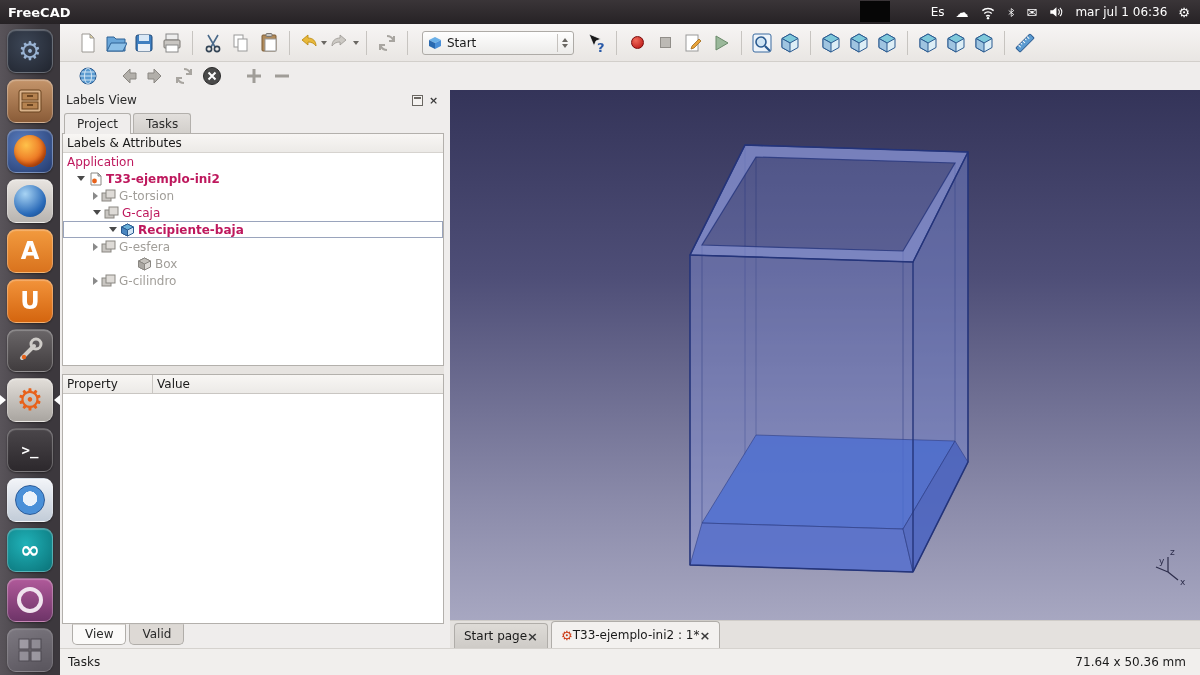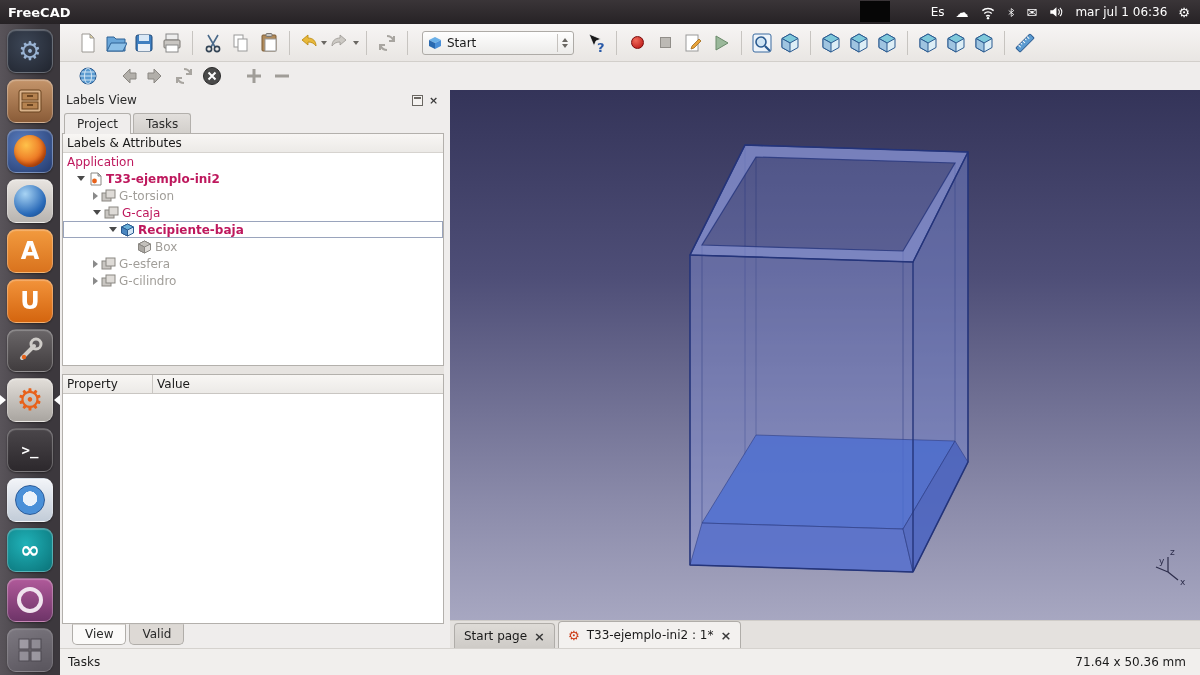--- a/index.html
+++ b/index.html
@@ -71,21 +71,21 @@
   .btab { padding:2px 12px 3px; border:1px solid #b0ada9; border-top:1px solid #d8d5d1; background:#ddd9d5; border-radius:0 0 5px 5px; margin-right:3px; color:#2a2a2a; }
   .btab.active { background:#fbfaf9; }
 
   
   .viewport { position:absolute; left:390px; top:66px; width:750px; height:530px; background:linear-gradient(#343459 0%, #4e4e77 35%, #8b8baa 78%, #a7a7c1 100%); }
   .viewport svg { position:absolute; left:0; top:0; }
   .axis-label { font-size:9px; fill:#2c2c4a; font-family:"DejaVu Sans", sans-serif; }
 
   
   .doctabs { position:absolute; left:390px; top:596px; width:750px; height:28px; background:#e4e1de; border-top:1px solid #cfccc8; display:flex; align-items:flex-end; padding-left:4px; }
-  .dtab { height:25px; display:flex; align-items:center; gap:7px; padding:4px 9px; border:1px solid #b0ada9; border-bottom:none; border-radius:4px 4px 0 0; background:linear-gradient(#dedbd7,#cecbc7); margin-right:3px; color:#1a1a1a; }
+  .dtab { height:25px; display:flex; align-items:center; padding:4px 9px; border:1px solid #b0ada9; border-bottom:none; border-radius:4px 4px 0 0; background:linear-gradient(#dedbd7,#cecbc7); margin-right:3px; color:#1a1a1a; }
   .dtab.active { background:#f3f1ef; height:27px; }
   .dtab .tab-close { font-weight:bold; color:#3a3a3a; font-size:13px; line-height:13px; }
   .dtab .doc-gear { color:#cc3a14; font-size:13px; line-height:13px; }
 
   
   .status { position:absolute; left:0; top:624px; width:1140px; height:27px; background:#f1efed; border-top:1px solid #d5d2ce; display:flex; align-items:center; padding:0 14px 0 8px; color:#1a1a1a; }
   .status .dims { margin-left:auto; }
 </style>
 </head>
 <body>
@@ -450,36 +450,36 @@
         <div class="trow bold row-current" style="padding-left:46px">
           <span class="exp open"></span>
           <svg class="tree-ic" viewBox="0 0 15 14">
               <path d="M7.5 1l6 3v6l-6 3-6-3V4z" fill="#cfe4f4" stroke="#2a5a90"></path>
               <path d="M7.5 1l6 3-6 3-6-3z" fill="#6ab0d8" stroke="#2a5a90"></path>
               <path d="M7.5 7v6l-6-3V4z" fill="#4a86c0" stroke="#2a5a90"></path>
             </svg>
           <span class="tlabel">Recipiente-baja</span>
         </div>
 
+        <div class="trow muted" style="padding-left:30px">
+          <span class="exp closed"></span>
+          <svg class="tree-ic" viewBox="0 0 15 14">
+              <use href="#grpicon"></use>
+            </svg>
+          <span class="tlabel">G-esfera</span>
+        </div>
+
         <div class="trow muted" style="padding-left:62px">
           <span class="exp"></span>
           <svg class="tree-ic" viewBox="0 0 15 14">
               <path d="M7.5 1l6 3v6l-6 3-6-3V4z" fill="#dedbd7" stroke="#8a8782"></path>
               <path d="M7.5 1l6 3-6 3-6-3z" fill="#c4c1bc" stroke="#8a8782"></path>
               <path d="M7.5 7v6l-6-3V4z" fill="#aaa7a2" stroke="#8a8782"></path>
             </svg>
           <span class="tlabel">Box</span>
-        </div>
-
-        <div class="trow muted" style="padding-left:30px">
-          <span class="exp closed"></span>
-          <svg class="tree-ic" viewBox="0 0 15 14">
-              <use href="#grpicon"></use>
-            </svg>
-          <span class="tlabel">G-esfera</span>
         </div>
 
         <div class="trow muted" style="padding-left:30px">
           <span class="exp closed"></span>
           <svg class="tree-ic" viewBox="0 0 15 14">
               <use href="#grpicon"></use>
             </svg>
           <span class="tlabel">G-cilindro</span>
         </div>
       </div>

